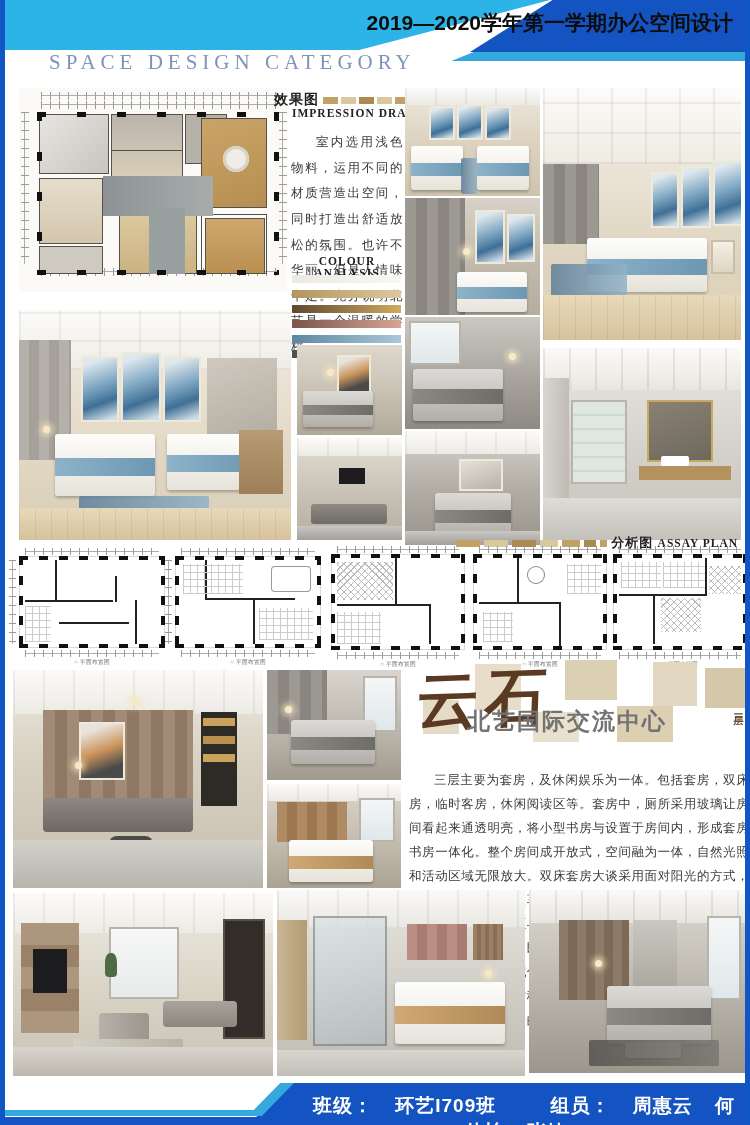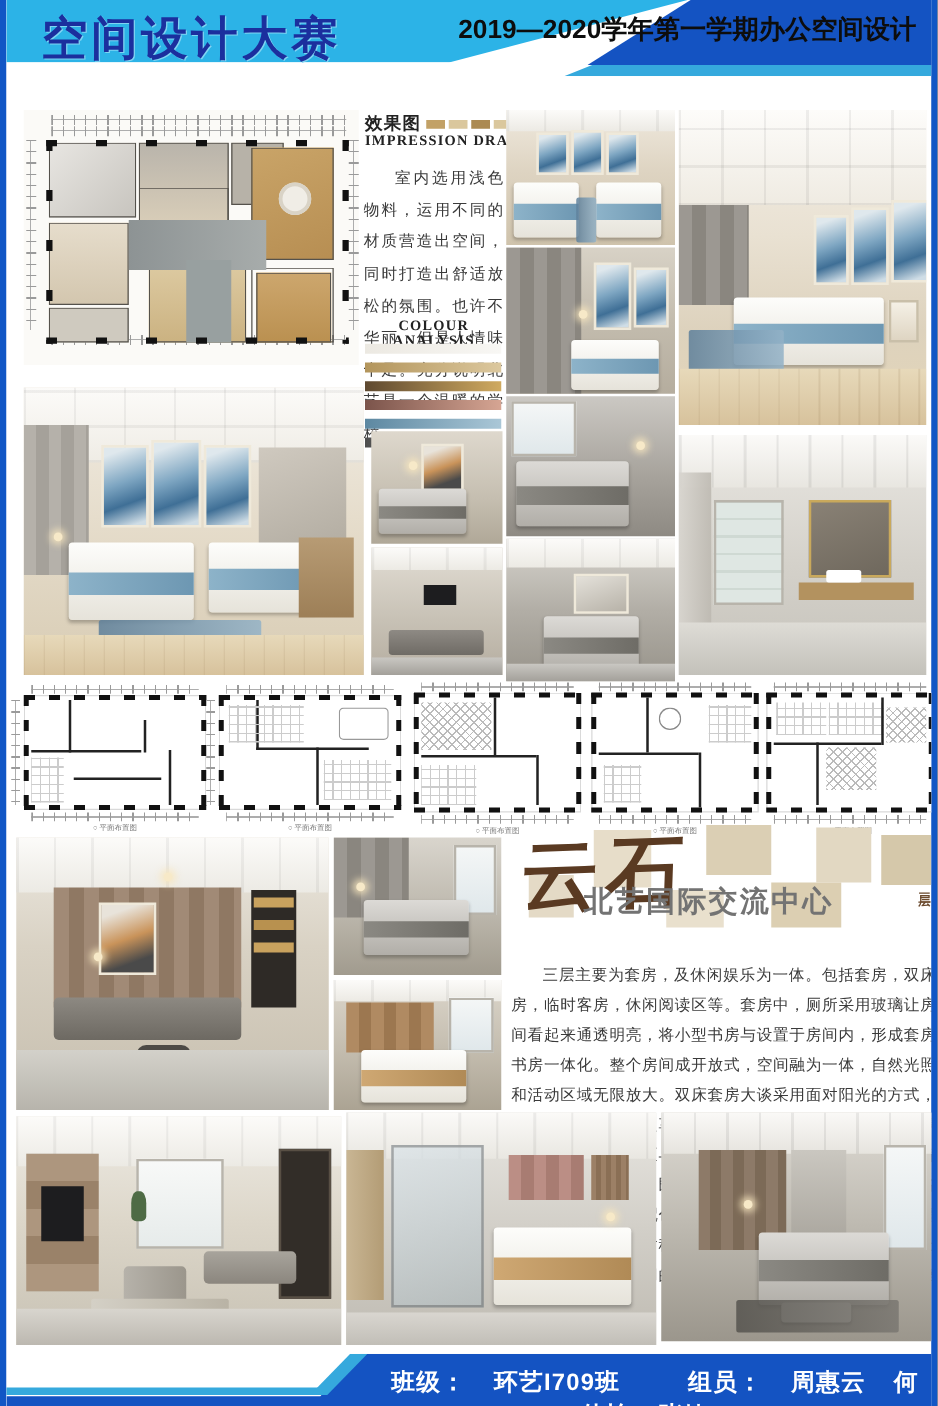--- a/index.html
+++ b/index.html
@@ -119,21 +119,21 @@
   .ftr-text span{margin:0 8px;}
 </style>
 </head>
 <body>
 
 <div class="poster">
 
   <div class="hdr-dark"></div>
   <div class="hdr-cyan"></div>
   <div class="hdr-lblue"></div>
-  <div class="hdr-title">空间设计大赛</div>
+  <div class="hdr-sub">SPACE DESIGN CATEGORY</div>
   <div class="hdr-course">2019—2020学年第一学期办公空间设计</div>
 
   <div class="cplan" style="left:14px;top:88px;width:268px;height:204px;">
     <div class="dim" style="left:22px;top:4px;right:10px;height:8px;"></div>
     <div class="dim" style="left:22px;top:13px;right:10px;height:8px;"></div>
     <div class="dim" style="left:22px;bottom:16px;right:10px;height:8px;"></div>
     <div class="dimv" style="top:24px;left:2px;bottom:28px;width:8px;"></div>
     <div class="dimv" style="top:24px;right:0;bottom:28px;width:8px;"></div>
 
     <div class="room" style="left:20px;top:26px;width:70px;height:60px;background:linear-gradient(135deg,#e8e6e2,#c7c4be);"></div>
@@ -151,21 +151,21 @@
     <div style="position:absolute;left:130px;top:120px;width:36px;height:66px;background:#98a0a0;"></div>
 
     <div style="position:absolute;left:204px;top:58px;width:26px;height:26px;border-radius:50%;background:#f0ede6;box-shadow:inset 0 0 0 3px #d9d3c6;"></div>
 
     <div class="bw" style="position:absolute;left:18px;right:8px;top:24px;height:5px;background:repeating-linear-gradient(90deg,#111 0 9px,transparent 9px 40px);"></div>
     <div style="position:absolute;left:18px;right:8px;bottom:17px;height:5px;background:repeating-linear-gradient(90deg,#111 0 9px,transparent 9px 40px);"></div>
     <div style="position:absolute;left:18px;top:24px;bottom:17px;width:5px;background:repeating-linear-gradient(180deg,#111 0 9px,transparent 9px 40px);"></div>
     <div style="position:absolute;right:8px;top:24px;bottom:17px;width:5px;background:repeating-linear-gradient(180deg,#111 0 9px,transparent 9px 40px);"></div>
   </div>
 
-  <div class="abs" style="left:287px;top:90px;">
+  <div class="abs" style="left:269px;top:90px;">
     <span class="sec-label-cn">效果图</span>
     <span class="blocks">
         <i></i>
         <i></i>
         <i></i>
         <i></i>
         <i></i>
       </span>
   </div>
   <div class="abs sec-label-en" style="left:287px;top:107px;">IMPRESSION DRAWING</div>
@@ -235,20 +235,33 @@
   <div class="ph" style="left:538px;top:348px;width:198px;height:192px;background:linear-gradient(180deg,#e9e7e2 0%,#d4d1ca 55%,#c5c2ba 100%);">
     <div class="ceil" style="height:22%;background:repeating-linear-gradient(90deg,rgba(0,0,0,0.07) 0 2px,transparent 2px 26px),linear-gradient(180deg,#fbfaf8,#e8e6e0);"></div>
     <div class="win" style="left:28px;top:52px;width:56px;height:84px;background:repeating-linear-gradient(0deg,#dfe7e3 0 12px,#cfd9d3 12px 14px);"></div>
     <div style="position:absolute;left:0;top:30px;width:26px;height:150px;background:linear-gradient(90deg,#d8d5cf,#bdb9b1);opacity:.9;"></div>
     <div style="position:absolute;left:104px;top:52px;width:66px;height:62px;background:linear-gradient(160deg,#8a8276,#6e675c);box-shadow:inset 0 0 0 2px #c9a95c;"></div>
     <div style="position:absolute;left:96px;top:118px;width:92px;height:14px;background:linear-gradient(180deg,#c8a873,#a9withers);background-color:#b3925f;"></div>
     <div style="position:absolute;left:118px;top:108px;width:28px;height:10px;background:#fff;border-radius:2px;"></div>
     <div class="floorg" style="height:22%;background:linear-gradient(180deg,#dedcd6,#c3c1ba);"></div>
   </div>
 
+  <div class="abs" style="right:7px;top:533px;text-align:right;">
+    <span class="blocks" style="gap:4px;">
+        <i style="width:24px;"></i>
+        <i style="width:24px;"></i>
+        <i style="width:24px;"></i>
+        <i style="width:18px;"></i>
+        <i style="width:18px;"></i>
+        <i style="width:12px;"></i>
+        <i style="width:7px;"></i>
+      </span>
+    <span class="sec-label-cn" style="font-size:13px;">分析图</span>
+    <span class="sec-label-en">ASSAY PLAN</span>
+  </div>
 
   <div class="ph" style="left:14px;top:310px;width:272px;height:230px;background:linear-gradient(180deg,#f1ece3 0%,#e6ddcc 45%,#d8ccb4 100%);">
     <div class="ceil" style="height:26%;background:repeating-linear-gradient(90deg,rgba(0,0,0,0.05) 0 2px,transparent 2px 40px),repeating-linear-gradient(0deg,rgba(0,0,0,0.05) 0 2px,transparent 2px 28px),linear-gradient(180deg,#fcfbf9,#efece5);"></div>
     <div class="panelgray" style="left:0;top:30px;width:52px;height:120px;background:repeating-linear-gradient(90deg,#b5b1aa 0 10px,#a5a19a 10px 20px);"></div>
     <div class="art" style="left:62px;top:46px;width:34px;height:62px;"></div>
     <div class="art" style="left:102px;top:42px;width:36px;height:66px;"></div>
     <div class="art" style="left:144px;top:46px;width:34px;height:62px;"></div>
     <div style="position:absolute;left:188px;top:48px;width:70px;height:78px;background:linear-gradient(160deg,#cfc9bf,#b3ada2);"></div>
     <div class="bed" style="left:36px;top:124px;width:100px;height:62px;">
         <div class="bstripe"></div>

